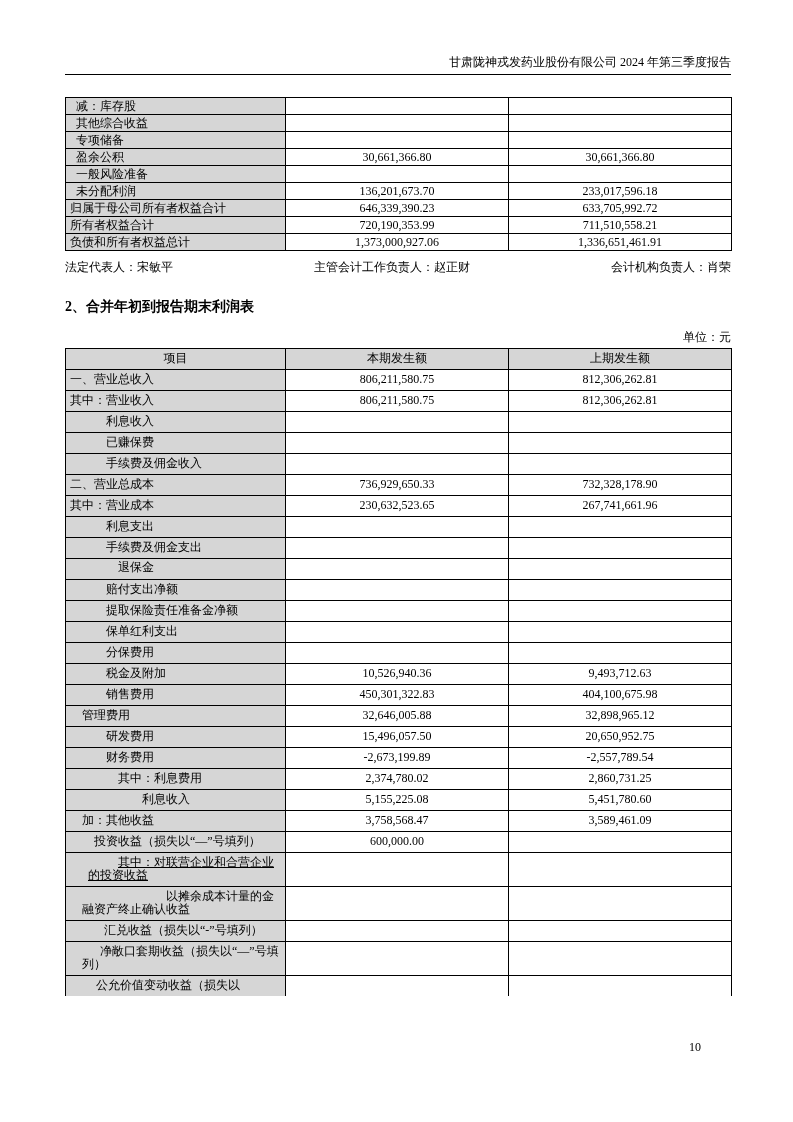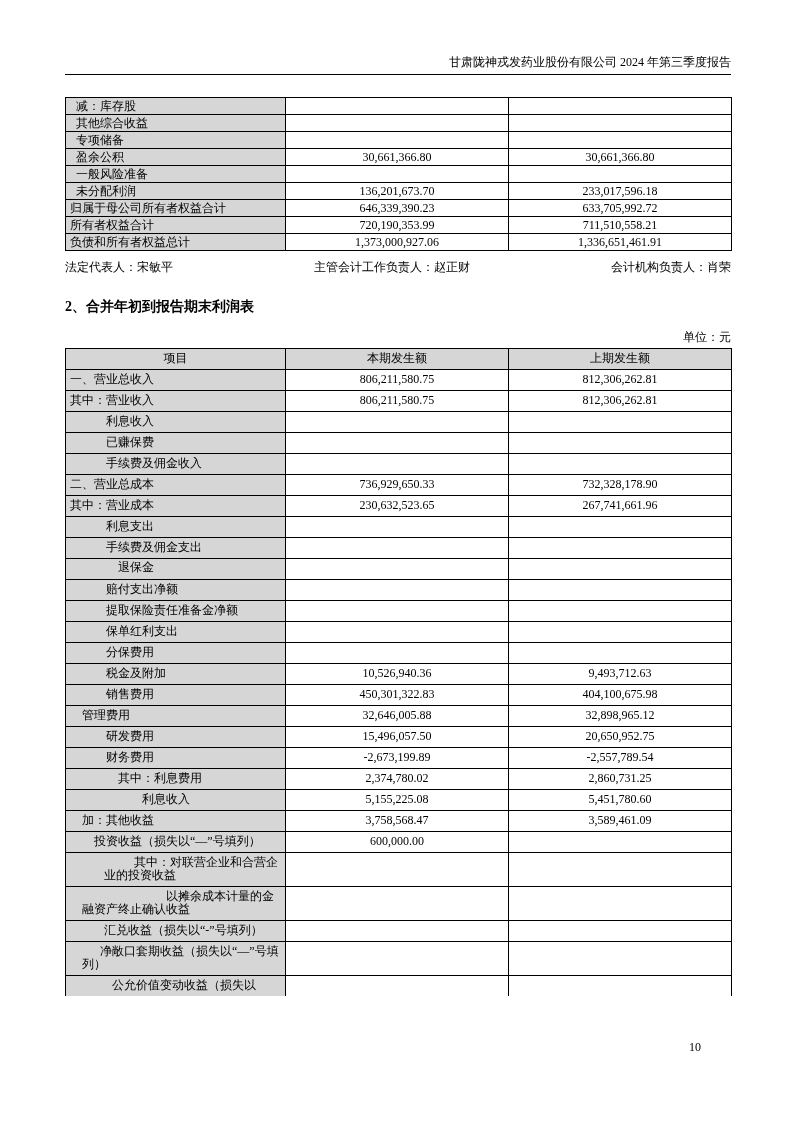--- a/index.html
+++ b/index.html
@@ -260,41 +260,41 @@
           <td class="label-cell" style="padding-left: 16px;">加：其他收益</td>
           <td class="num-cell">3,758,568.47</td>
           <td class="num-cell">3,589,461.09</td>
         </tr>
         <tr>
           <td class="label-cell" style="padding-left: 16px; text-indent: 12px;">投资收益（损失以“—”号填列）</td>
           <td class="num-cell">600,000.00</td>
           <td class="num-cell"></td>
         </tr>
         <tr>
-          <td class="label-cell" style="padding-left: 38px; text-indent: 30px;">其中：对联营企业和合营企业的投资收益</td>
+          <td class="label-cell" style="padding-left: 22px; text-indent: 30px; text-decoration: underline;">其中：对联营企业和合营企业的投资收益</td>
           <td class="num-cell"></td>
           <td class="num-cell"></td>
         </tr>
         <tr>
           <td class="label-cell" style="padding-left: 16px; text-indent: 84px;">以摊余成本计量的金融资产终止确认收益</td>
           <td class="num-cell"></td>
           <td class="num-cell"></td>
         </tr>
         <tr>
           <td class="label-cell" style="padding-left: 20px; text-indent: 18px;">汇兑收益（损失以“-”号填列）</td>
           <td class="num-cell"></td>
           <td class="num-cell"></td>
         </tr>
         <tr>
           <td class="label-cell" style="padding-left: 16px; text-indent: 18px;">净敞口套期收益（损失以“—”号填列）</td>
           <td class="num-cell"></td>
           <td class="num-cell"></td>
         </tr>
         <tr class="cut-row">
-          <td class="label-cell" style="padding-left: 28px; text-indent: 18px;">公允价值变动收益（损失以</td>
+          <td class="label-cell" style="padding-left: 12px; text-indent: 18px;">公允价值变动收益（损失以</td>
           <td class="num-cell"></td>
           <td class="num-cell"></td>
         </tr>
       </tbody>
   </table>
 
   <div class="page-number">10</div>
 
 </div>
 

